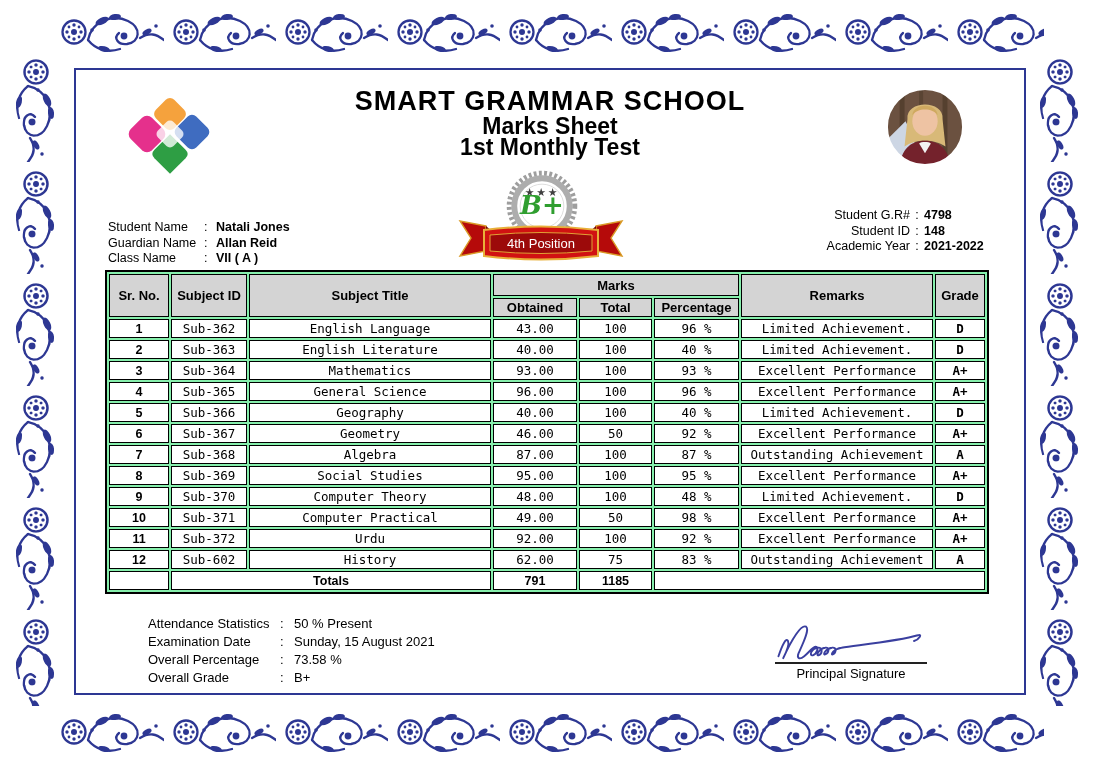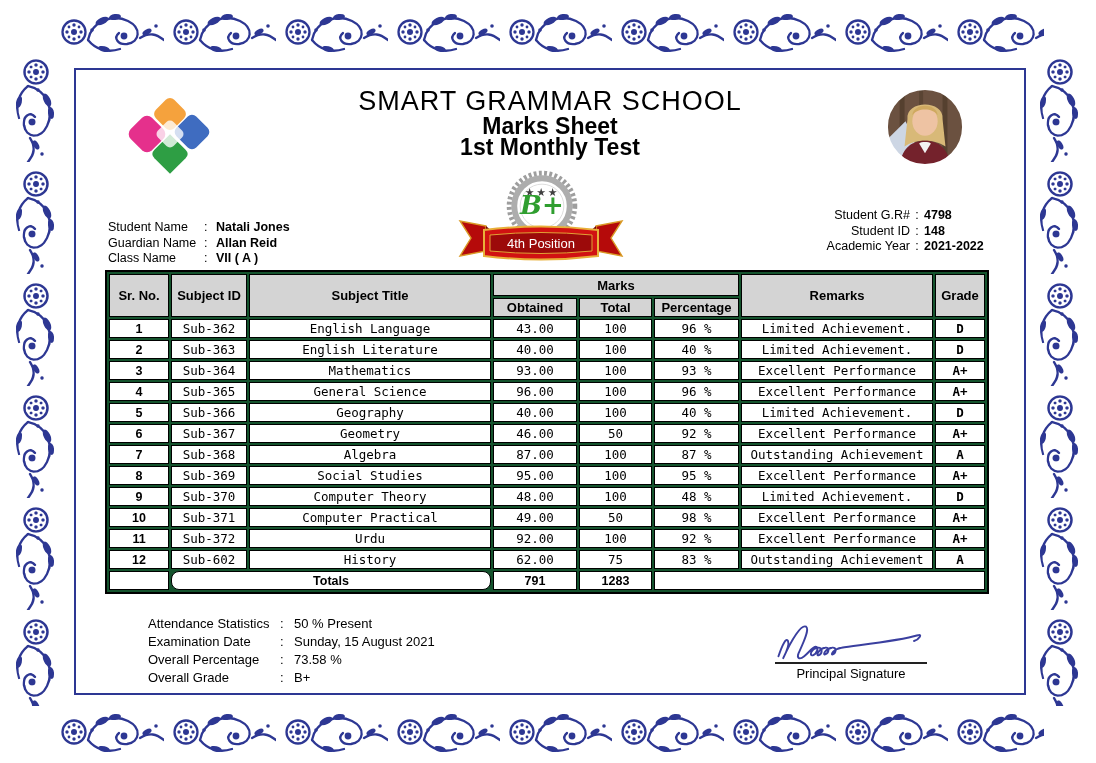--- a/index.html
+++ b/index.html
@@ -5,21 +5,21 @@
   html,body{margin:0;padding:0;background:#ffffff;}
   .page{position:relative;width:1096px;height:763px;background:#ffffff;overflow:hidden;
         font-family:"Liberation Sans",sans-serif;color:#000;}
   .strip{position:absolute;}
   .inner-frame{position:absolute;left:74px;top:68px;width:948px;height:623px;
                border:2px solid #2d3793;background:#ffffff;}
 
   
   .logo{position:absolute;left:42px;top:20px;width:104px;height:92px;}
   .title-block{position:absolute;left:0;right:0;top:16px;text-align:center;}
-  .school-name{font-size:27px;font-weight:normal;letter-spacing:1px;line-height:30px;}
+  .school-name{font-size:27px;font-weight:bold;letter-spacing:1px;line-height:30px;}
   .doc-title,.test-title{font-size:23px;font-weight:bold;line-height:21px;}
   .photo{position:absolute;left:810px;top:18px;width:78px;height:78px;}
 
   
   .seal{position:absolute;left:424px;top:94px;width:84px;height:84px;}
   .seal-stars{font-size:13px;letter-spacing:2px;fill:#3f3f3f;font-family:"DejaVu Sans",sans-serif;}
   .seal-grade{position:absolute;left:424px;top:120px;width:84px;text-align:center;
               font-family:"DejaVu Serif",serif;font-style:italic;font-weight:bold;
               color:#2f9e2f;font-size:26px;}
   .ribbon{position:absolute;left:382px;top:148px;width:166px;height:44px;}
@@ -32,31 +32,31 @@
   .info-left .info-label{width:96px;}
   .info-left .info-colon{width:12px;}
   .info-right .info-label{width:104px;text-align:right;}
   .info-right .info-colon{width:14px;text-align:center;}
   .info-right .info-value{width:78px;text-align:left;}
   .info-value{font-weight:bold;}
 
   
   .marks-table{position:absolute;left:29px;top:200px;width:878px;
                border-collapse:separate;border-spacing:2px;border:2px solid #000;
-               table-layout:fixed;background:#14532d;}
+               table-layout:fixed;background:#86efac;}
   .marks-table th{background:#d4d4d4;border:1px solid #000;font-size:13px;font-weight:bold;padding:1px 2px;}
   .marks-table thead tr.h1 th{height:18px;}
   .marks-table thead tr.h2 th{height:15px;}
   .marks-table td{border:1px solid #000;height:17px;font-size:12.5px;text-align:center;
                   background:#fff;padding:0 2px;overflow:hidden;white-space:nowrap;}
   .mono{font-family:"DejaVu Sans Mono",monospace;}
   .c-sr{background:linear-gradient(#e0e0e0,#c8c8c8);font-weight:bold;font-family:"Liberation Sans",sans-serif;}
   .c-title{text-align:left;padding-left:5px;}
   .c-grade{font-weight:bold;font-family:"DejaVu Sans Mono",monospace;}
-  .t-label{font-weight:bold;font-family:"Liberation Sans",sans-serif;border-radius:8px;}
+  .t-label{font-weight:bold;font-family:"Liberation Sans",sans-serif;}
   .t-num{font-weight:bold;font-family:"Liberation Sans",sans-serif;}
 
   
   .stats{position:absolute;left:72px;top:545px;font-size:13px;line-height:18px;}
   .stat-row{display:flex;}
   .stat-label{width:132px;}
   .stat-colon{width:14px;}
   .stat-value{font-weight:normal;text-align:right;}
   .signature{position:absolute;left:690px;top:550px;width:170px;text-align:center;}
   .sig-script{display:block;margin:0 auto;width:164px;height:42px;}
@@ -389,21 +389,21 @@
     <td class="mono">83 %</td>
     <td class="mono">Outstanding Achievement</td>
     <td class="c-grade">A</td>
   </tr>
 </tbody>
       <tbody>
         <tr>
           <td class="c-sr"></td>
           <td colspan="2" class="t-label">Totals</td>
           <td class="t-num">791</td>
-          <td class="t-num">1283</td>
+          <td class="t-num">1185</td>
           <td colspan="3"></td>
         </tr>
       </tbody>
     </table>
 
     <div class="stats">
       <div class="stat-row">
         <span class="stat-label">Attendance Statistics</span>
         <span class="stat-colon">:</span>
         <span class="stat-value">50 % Present</span>

